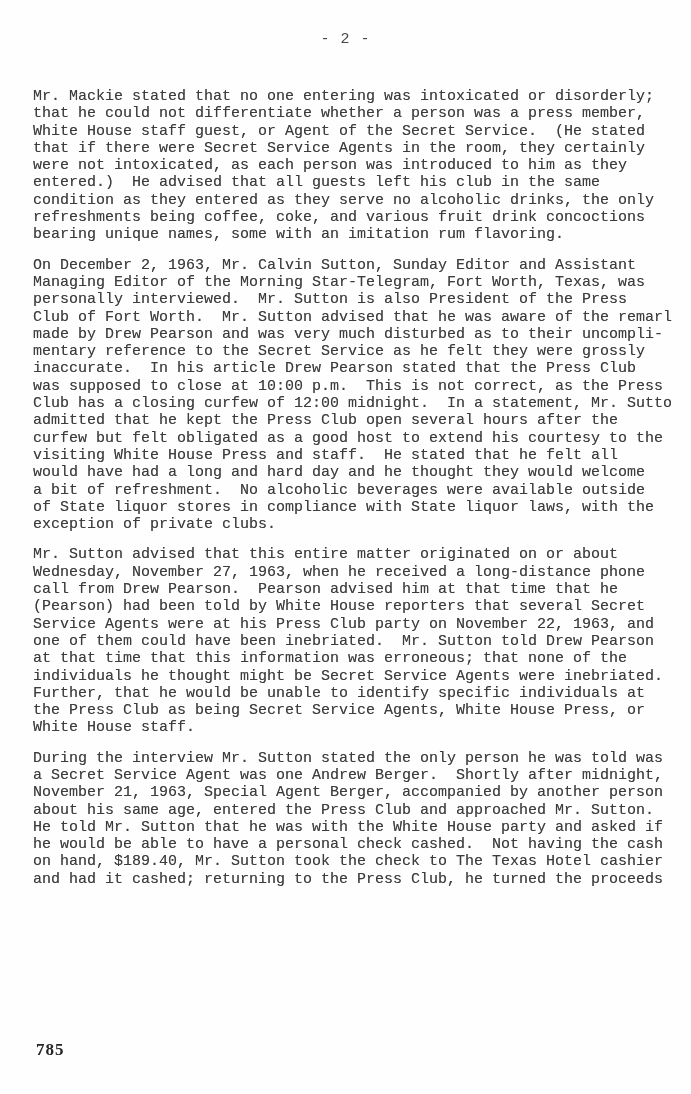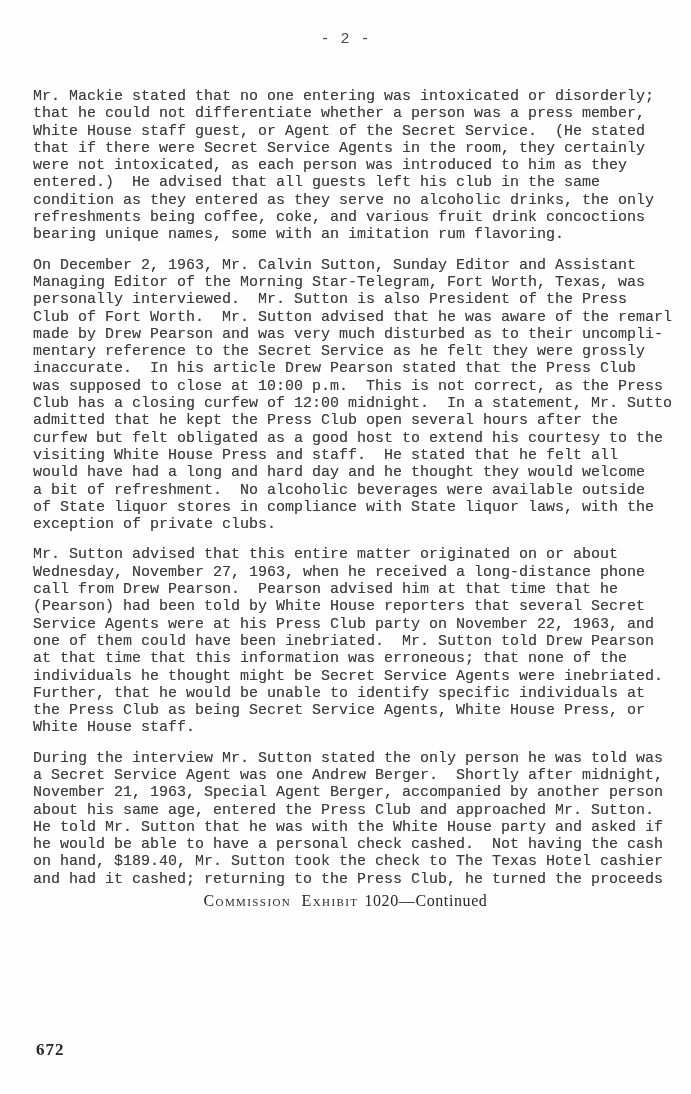--- a/index.html
+++ b/index.html
@@ -115,19 +115,16 @@
     <p class="para">During the interview Mr. Sutton stated the only person he was told was
 a Secret Service Agent was one Andrew Berger.  Shortly after midnight,
 November 21, 1963, Special Agent Berger, accompanied by another person
 about his same age, entered the Press Club and approached Mr. Sutton.
 He told Mr. Sutton that he was with the White House party and asked if
 he would be able to have a personal check cashed.  Not having the cash
 on hand, $189.40, Mr. Sutton took the check to The Texas Hotel cashier
 and had it cashed; returning to the Press Club, he turned the proceeds</p>
   </div>
 
-  <div class="caption">
-    <span class="smallcaps">Commission Exhibit</span><span>1020—Continued</span>
-  </div>
 
-  <div class="folio">672</div>
+  <div class="folio">785</div>
 
 </div>
 
 </body></html>

